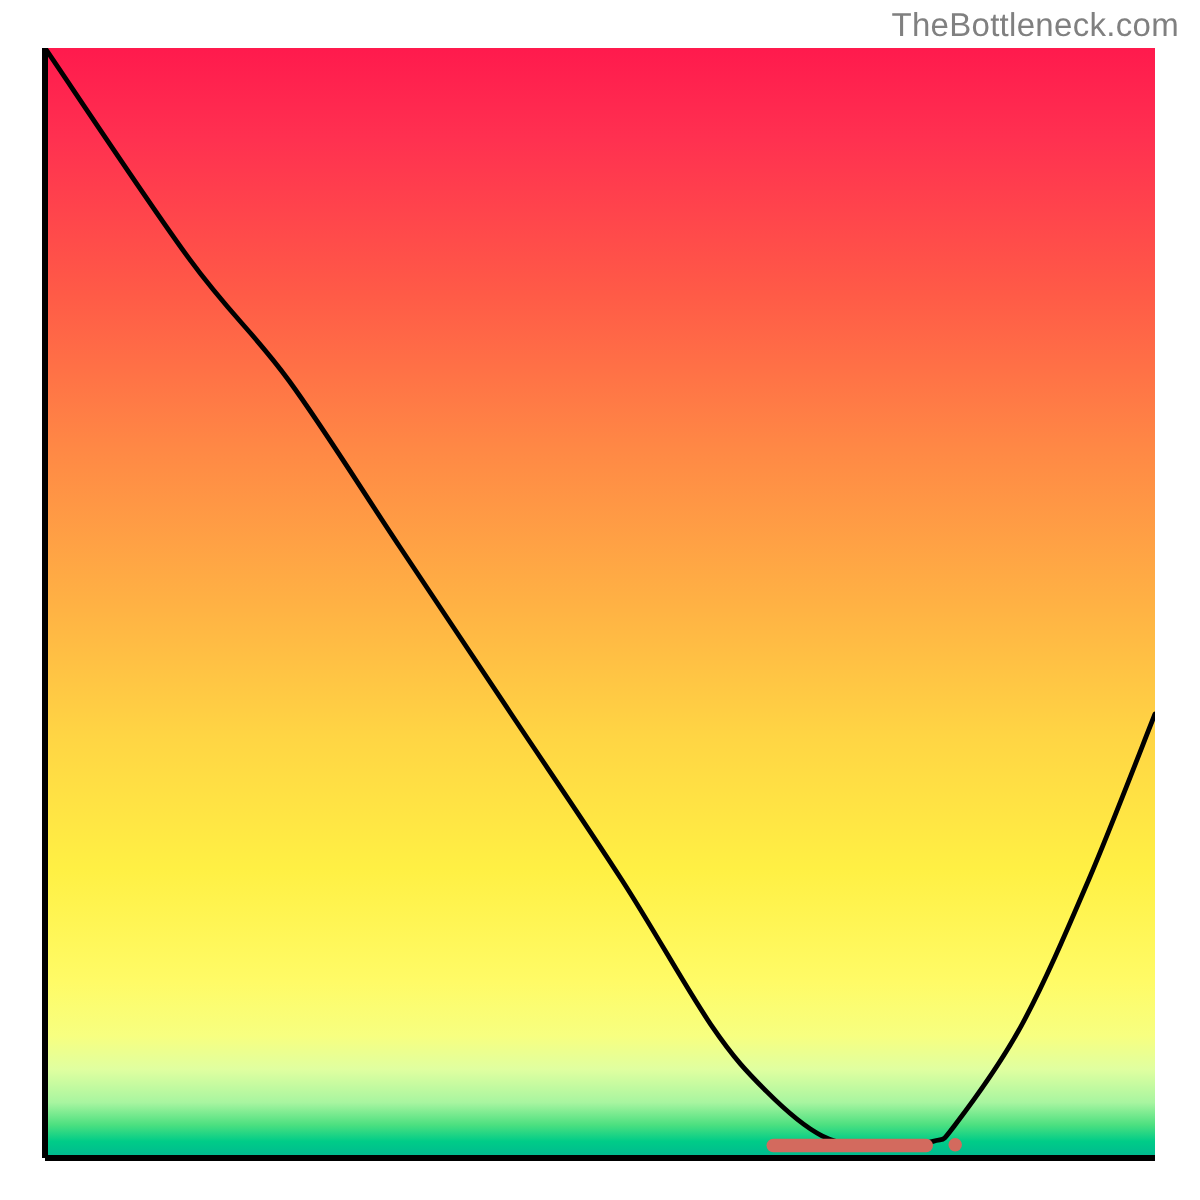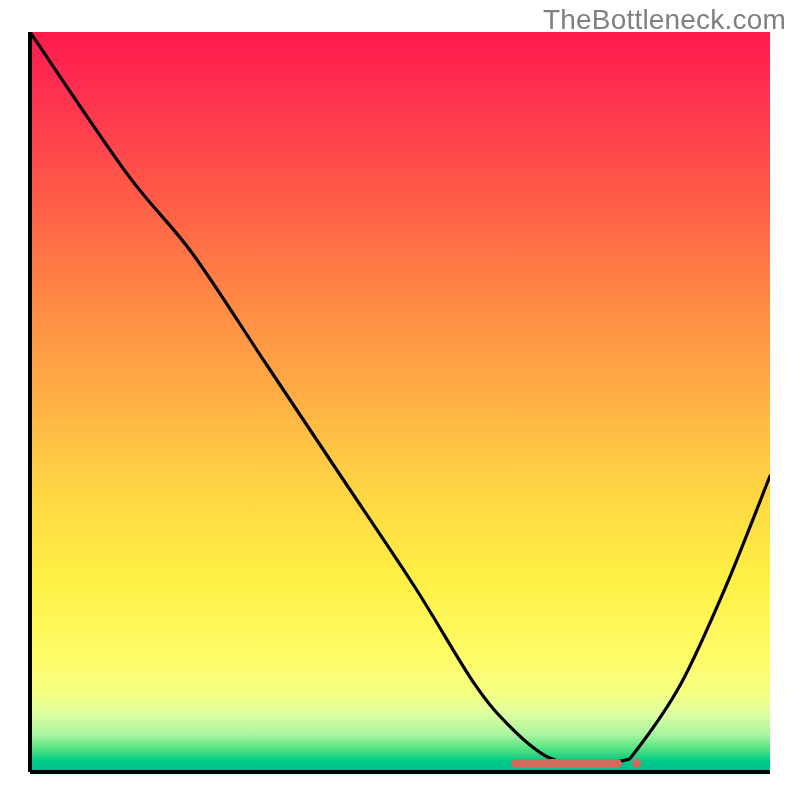--- a/index.html
+++ b/index.html
@@ -9,21 +9,21 @@
     height: 800px;
     background: #ffffff;
     font-family: Arial, Helvetica, sans-serif;
     overflow: hidden;
   }
   .watermark {
     position: absolute;
     top: 4px;
     right: 14px;
     color: #808080;
-    font-size: 28px;
+    font-size: 22px;
     font-weight: 400;
     letter-spacing: 0.2px;
     z-index: 10;
   }
   .plot-area {
     position: absolute;
     left: 30px;
     top: 32px;
     width: 740px;
     height: 740px;

